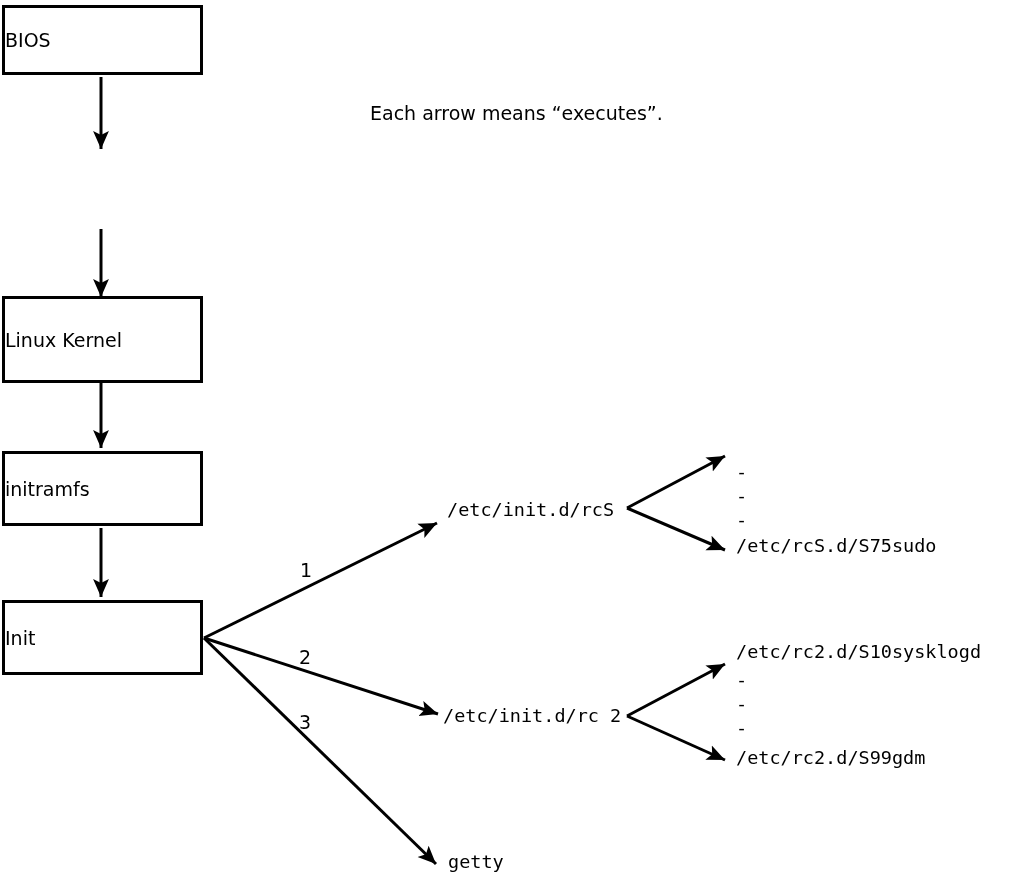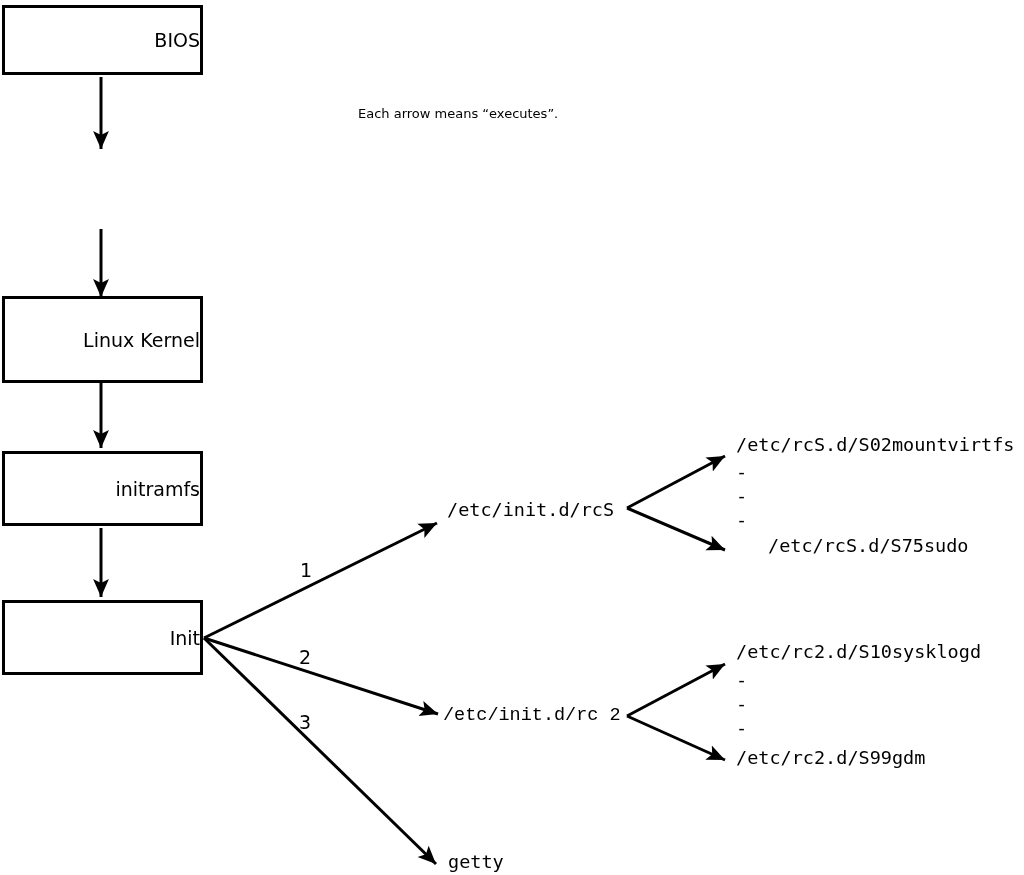--- a/index.html
+++ b/index.html
@@ -29,33 +29,33 @@
   }
   .box {
     position: absolute;
     left: 2px;
     width: 201px;
     box-sizing: border-box;
     border: 3px solid #000000;
     background: #ffffff;
     display: flex;
     align-items: center;
-    justify-content: flex-end;
+    justify-content: flex-start;
     font-size: 19px;
   }
   .box-bios       { top: 5px;   height: 70px; }
   .box-bootloader { top: 152px; height: 75px; }
   .box-kernel     { top: 296px; height: 87px; }
   .box-initramfs  { top: 451px; height: 75px; }
   .box-init       { top: 600px; height: 75px; }
   .note {
     position: absolute;
-    left: 358px;
+    left: 370px;
     top: 104px;
-    font-size: 13px;
+    font-size: 19px;
     line-height: 19px;
     white-space: pre;
   }
   .order-num {
     position: absolute;
     font-size: 19px;
     line-height: 19px;
     transform: translate(-50%, -50%);
   }
   .mono {
@@ -108,27 +108,26 @@
     <span>initramfs</span>
   </div>
 
   <div class="note">Each arrow means “executes”.</div>
 
   <div class="order-num" style="left:306px; top:570px;">1</div>
   <div class="order-num" style="left:305px; top:657px;">2</div>
   <div class="order-num" style="left:305px; top:722px;">3</div>
 
   <div class="mono" style="left:447px; top:510px;">/etc/init.d/rcS</div>
-  <div class="mono" style="left:736px; top:445px;">/etc/rcS.d/S02mountvirtfs</div>
   <div class="mono" style="left:736px; top:472px;">-</div>
   <div class="mono" style="left:736px; top:496px;">-</div>
   <div class="mono" style="left:736px; top:520px;">-</div>
-  <div class="mono" style="left:736px; top:546px;margin-left:32px;">/etc/rcS.d/S75sudo</div>
+  <div class="mono" style="left:736px; top:546px;">/etc/rcS.d/S75sudo</div>
 
-  <div class="mono" style="left:443px; top:716px;font-family:Liberation Mono, monospace;">/etc/init.d/rc 2</div>
+  <div class="mono" style="left:443px; top:716px;">/etc/init.d/rc 2</div>
   <div class="mono" style="left:736px; top:652px;">/etc/rc2.d/S10sysklogd</div>
   <div class="mono" style="left:736px; top:680px;">-</div>
   <div class="mono" style="left:736px; top:704px;">-</div>
   <div class="mono" style="left:736px; top:728px;">-</div>
   <div class="mono" style="left:736px; top:758px;text-align:right;">/etc/rc2.d/S99gdm</div>
 
   <div class="mono" style="left:448px; top:862px;">getty</div>
 
 </div>
 

